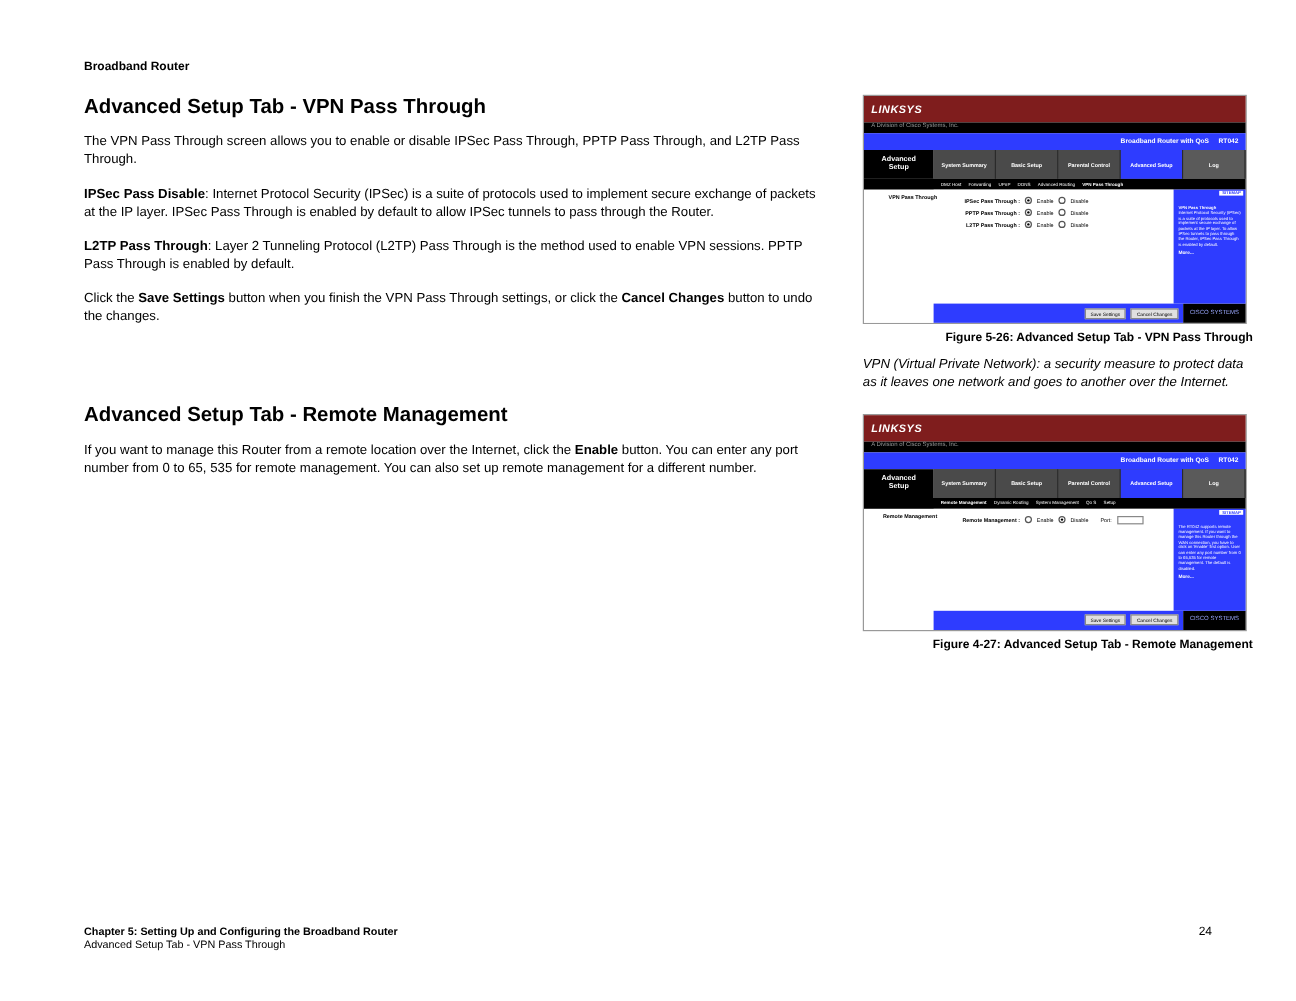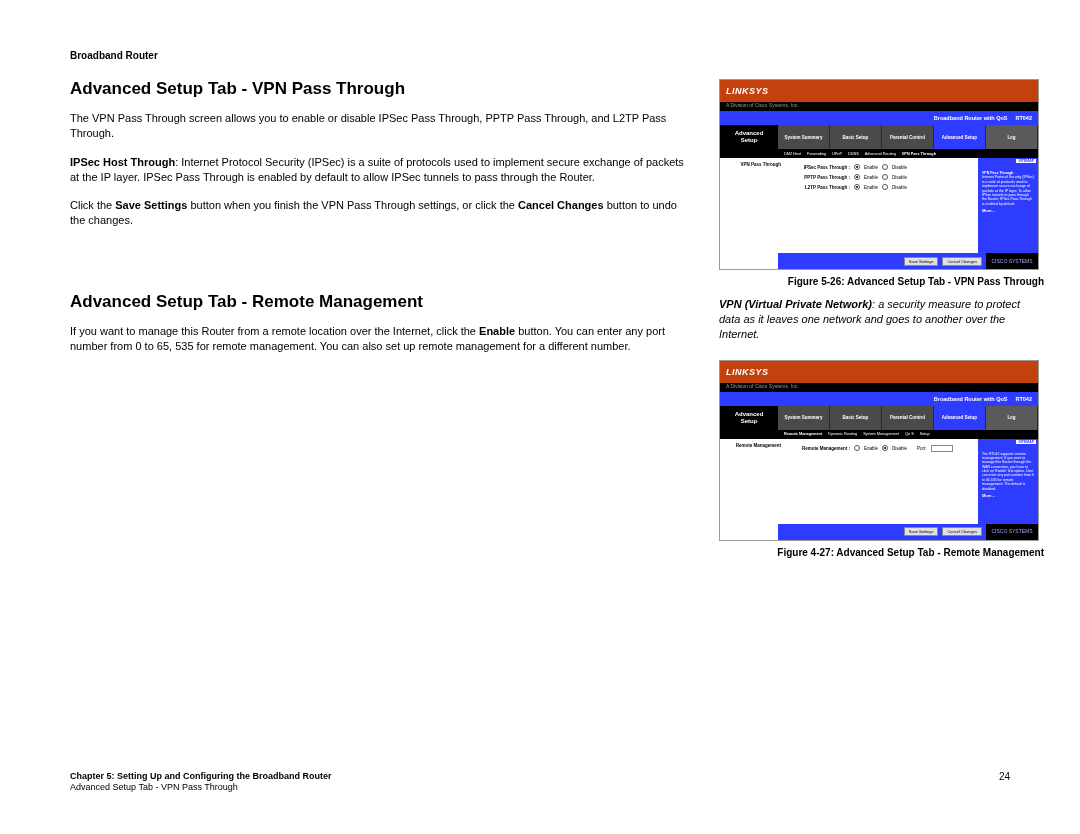--- a/index.html
+++ b/index.html
@@ -56,21 +56,21 @@
     text-align: right;
     margin-top: 6px;
     margin-bottom: 10px;
   }
   .defn {
     font-size: 11px;
     font-style: italic;
     line-height: 1.35;
     margin: 8px 0 18px 0;
   }
-  .defn b { font-weight: bold; font-style: italic; }
+  .defn b { font-weight: normal; font-style: italic; }
 
   
   .footer {
     position: absolute;
     left: 70px;
     right: 70px;
     bottom: 40px;
     font-size: 9px;
     color: #000;
     display: flex;
@@ -81,21 +81,21 @@
 
   
   .router-shot {
     width: 320px;
     box-sizing: border-box;
     border: 1px solid #999;
     background: #fff;
     margin-bottom: 2px;
   }
   .rs-top {
-    background: #c2410c;
+    background: #7f1d1d;
     color: #fff;
     height: 22px;
     display: flex;
     align-items: center;
     padding: 0 6px;
     font-size: 9px;
     font-weight: bold;
     font-style: italic;
     letter-spacing: 0.5px;
   }
@@ -305,24 +305,27 @@
 
   <div class="main-columns">
 
     <div class="left-col">
 
       <h2 class="section-title">Advanced Setup Tab - VPN Pass Through</h2>
 
       <p class="body">The VPN Pass Through screen allows you to enable or disable IPSec Pass Through, PPTP Pass Through, and L2TP Pass Through.</p>
 
       <p class="body">
-        <b>IPSec Host Through</b><span>: Internet Protocol Security (IPSec) is a suite of protocols used to implement secure exchange of packets at the IP layer. IPSec Pass Through is enabled by default to allow IPSec tunnels to pass through the Router.</span>
+        <b>IPSec Pass Disable</b><span>: Internet Protocol Security (IPSec) is a suite of protocols used to implement secure exchange of packets at the IP layer. IPSec Pass Through is enabled by default to allow IPSec tunnels to pass through the Router.</span>
       </p>
 
 
+      <p class="body">
+        <b>L2TP Pass Through</b><span>: Layer 2 Tunneling Protocol (L2TP) Pass Through is the method used to enable VPN sessions. PPTP Pass Through is enabled by default.</span>
+      </p>
 
       <p class="body">
         <span>Click the </span><b>Save Settings</b><span> button when you finish the VPN Pass Through settings, or click the </span><b>Cancel Changes</b><span> button to undo the changes.</span>
       </p>
 
       <div style="height:50px"></div>
 
       <h2 class="section-title">Advanced Setup Tab - Remote Management</h2>
 
       <p class="body">

